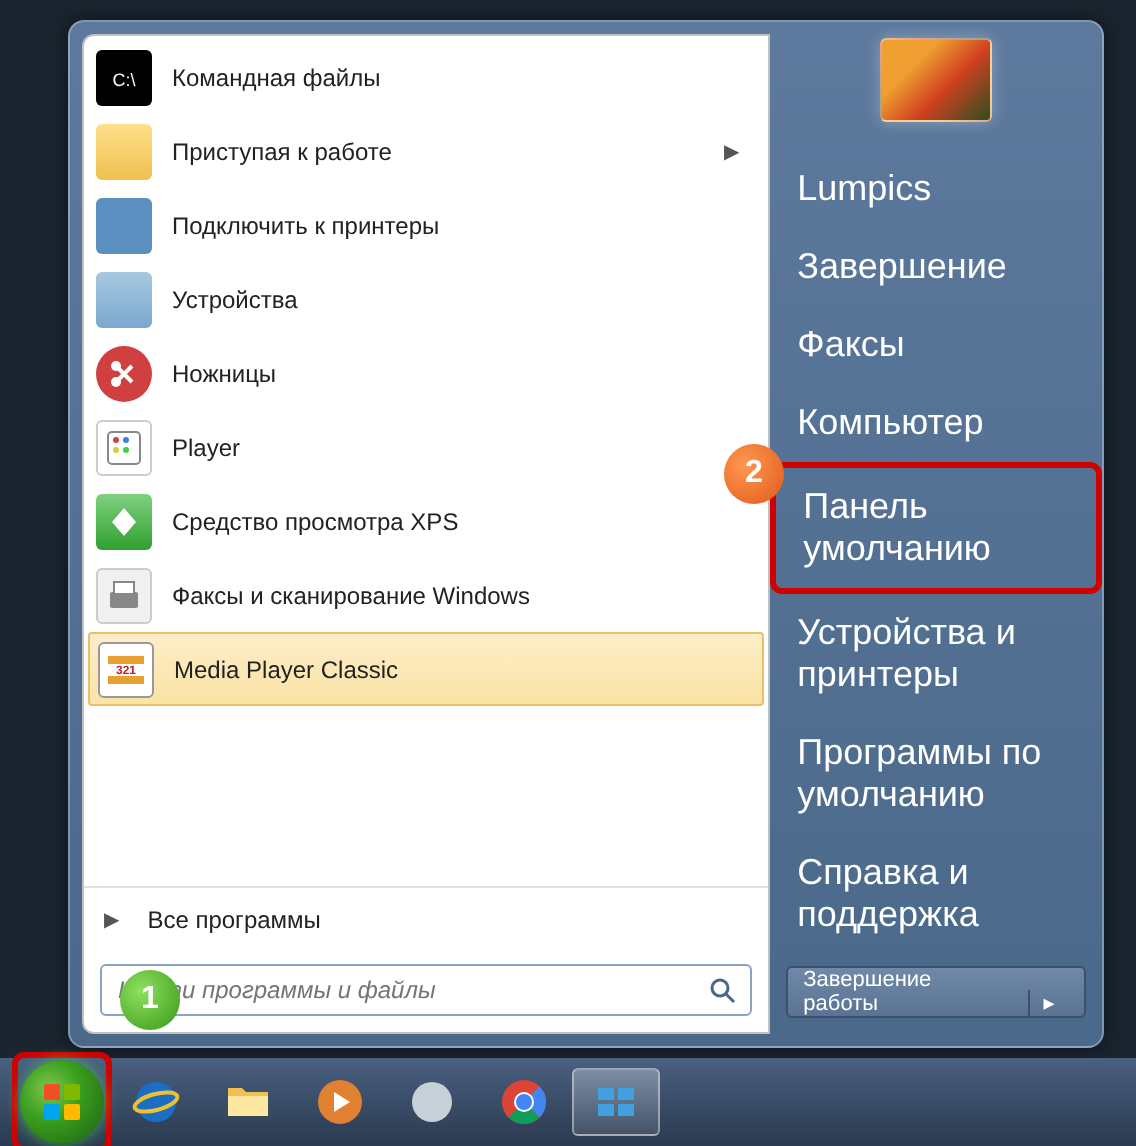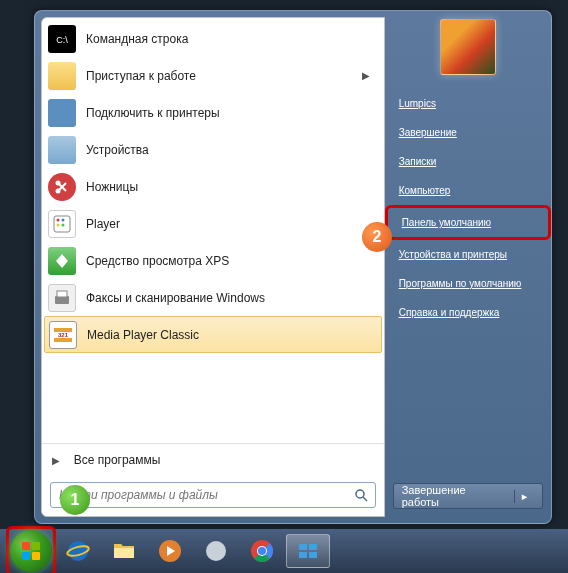--- a/index.html
+++ b/index.html
@@ -110,39 +110,38 @@
       width: 56px; height: 56px;
       margin: 0 auto 14px;
       border: 1px solid rgba(255,255,255,0.5);
       border-radius: 3px;
       background: linear-gradient(135deg, #f0a030 30%, #d04020 60%, #2a5020);
       box-shadow: 0 0 8px rgba(255,255,255,0.3);
     }
     
     .right-item {
       padding: 9px 14px;
-      font-size: 10px;
+      font-size: 18px;
       color: #fff;
       cursor: pointer;
-      text-decoration: underline;
     }
     
     .highlighted {
       border: 3px solid #d00000;
       border-radius: 6px;
     }
     
     .shutdown-area {
       margin-top: auto;
       padding: 6px 8px;
       display: flex;
     }
     .shutdown-btn {
       display: flex;
-      align-items: center;
+      align-items: flex-end;
       background: linear-gradient(to bottom, #7089a8, #5a7392);
       border: 1px solid #3a5070;
       border-radius: 3px;
       height: 26px;
       padding: 0 8px;
       color: #fff;
       font-size: 11px;
       cursor: pointer;
     }
     .shutdown-arrow {
@@ -216,21 +215,21 @@
   </style>
 </head>
 <body>
 
 <div class="start-menu">
   <div class="left-panel">
     <div class="programs-list">
 
       <div class="program-item">
         <div class="prog-icon ic-cmd">C:\</div>
-        <span>Командная строка</span>
+        <span>Командная файлы</span>
       </div>
 
       <div class="program-item">
         <div class="prog-icon ic-folder"></div>
         <span>Приступая к работе</span>
         <span class="arrow-right">▶</span>
       </div>
 
       <div class="program-item">
         <div class="prog-icon ic-projector"></div>
@@ -314,21 +313,21 @@
           </svg>
       </div>
     </div>
   </div>
 
   <div class="right-panel">
     <div class="user-pic"></div>
 
     <div class="right-item"><span>Lumpics</span></div>
     <div class="right-item"><span>Завершение</span></div>
-    <div class="right-item"><span>Записки</span></div>
+    <div class="right-item"><span>Факсы</span></div>
     <div class="right-item"><span>Компьютер</span></div>
     <div class="right-item highlighted"><span>Панель умолчанию</span></div>
     <div class="right-item"><span>Устройства и принтеры</span></div>
     <div class="right-item"><span>Программы по умолчанию</span></div>
     <div class="right-item"><span>Справка и поддержка</span></div>
 
     <div class="shutdown-area">
       <div class="shutdown-btn">
         <span>Завершение работы</span>
         <span class="shutdown-arrow">▸</span>

